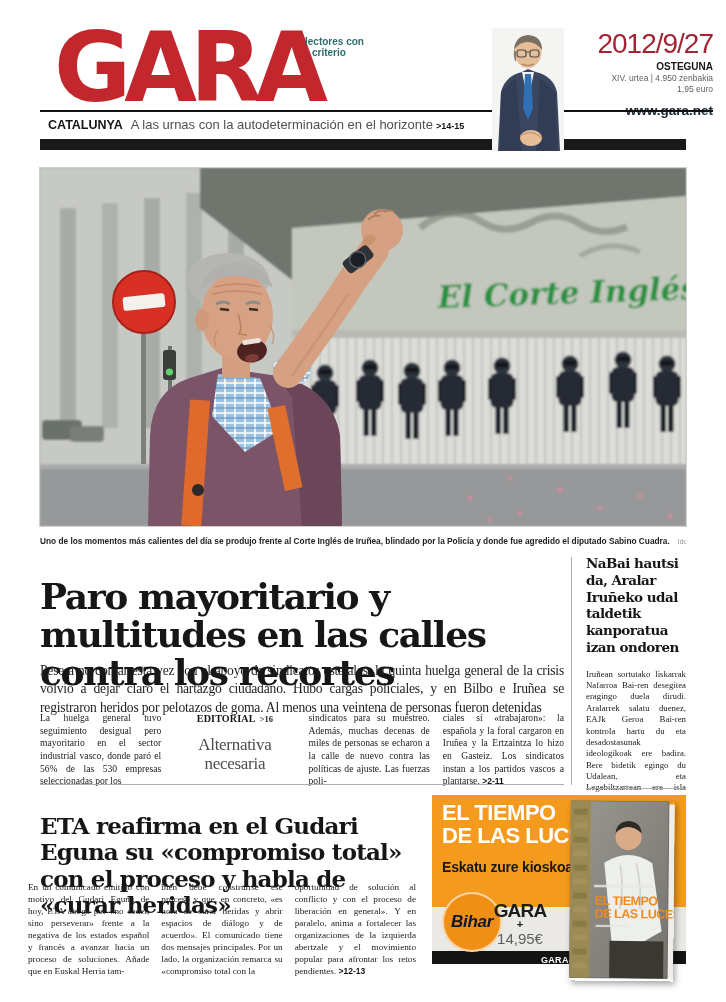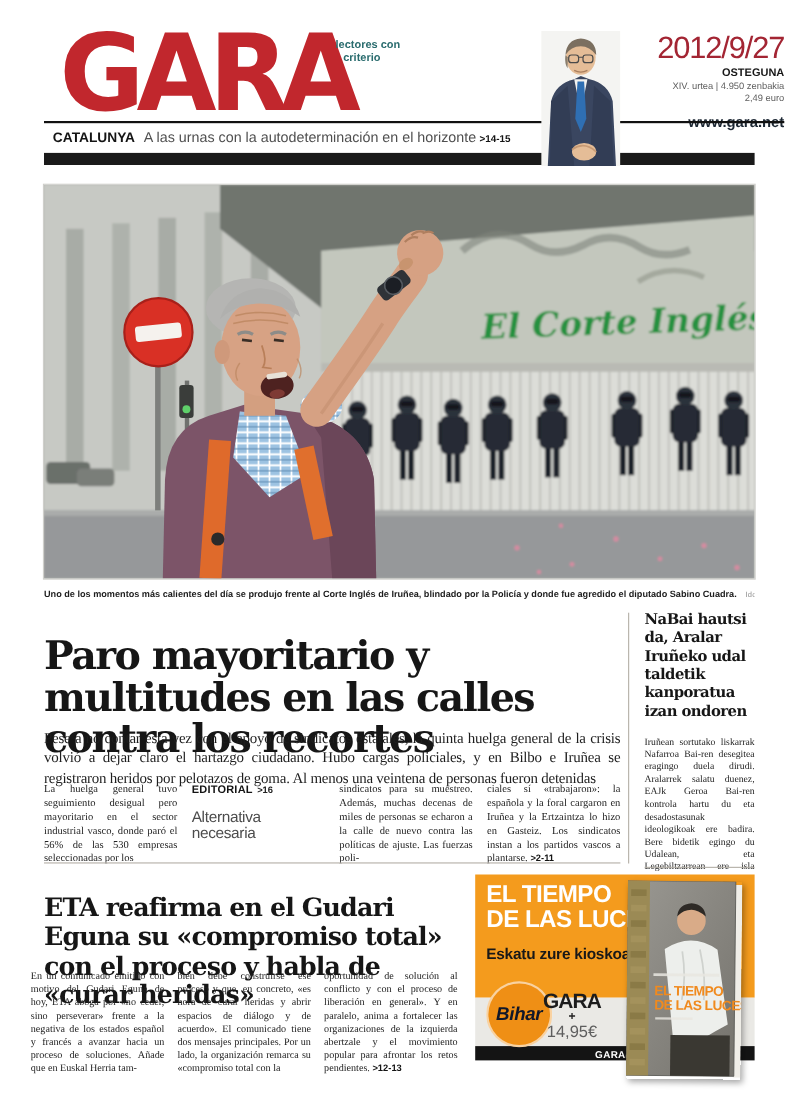--- a/index.html
+++ b/index.html
@@ -39,21 +39,21 @@
       font-size:36px;line-height:1.06;letter-spacing:-1.4px;color:#161616;}
   .standfirst{left:40px;top:648px;width:524px;font-family:"Liberation Serif",serif;
       font-size:13.6px;line-height:1.38;letter-spacing:-0.2px;color:#1e1e1e;text-align:justify;}
   .newscols{left:40px;top:712px;width:524px;display:grid;grid-template-columns:repeat(4,1fr);gap:13px;}
   .newscol{font-family:"Liberation Serif",serif;font-size:9.6px;line-height:1.32;
       color:#222;text-align:justify;margin:0;}
   .newscol .ref,.sb-body .ref,.etacol .ref{font-family:"Liberation Sans",sans-serif;
       font-weight:bold;font-size:8.5px;color:#141414;white-space:nowrap;}
   .ed-label{font-size:10px;font-weight:bold;color:#141414;letter-spacing:0.2px;}
   .ed-ref{font-size:8.5px;font-weight:bold;margin-left:4px;}
-  .ed-title{margin-top:9px;font-size:14px;line-height:1.12;color:#4c4c4c;letter-spacing:-0.3px;}
+  .ed-title{margin-top:9px;font-size:17px;line-height:1.12;color:#4c4c4c;letter-spacing:-0.3px;}
 
   
   .vrule{left:571px;top:557px;width:1px;height:228px;background:#b3aea6;}
   .sb-head{left:586px;top:544px;width:102px;font-family:"DejaVu Serif",serif;font-weight:bold;
       font-size:13.5px;line-height:1.24;letter-spacing:-0.5px;color:#161616;}
   .sb-body{left:586px;top:660px;width:100px;font-family:"Liberation Serif",serif;
       font-size:8.8px;line-height:1.29;color:#222;text-align:justify;}
   .hrule-left{left:40px;top:784px;width:524px;height:1px;background:#b3aea6;}
   .hrule-right{left:586px;top:788px;width:100px;height:1px;background:#b3aea6;}
 
@@ -94,21 +94,21 @@
   <div class="abs logo">GARA</div>
   <div class="abs tagline">
     <div class="l1">lectores con</div>
     <div class="l2">criterio</div>
   </div>
 
   <div class="abs dateblock">
     <div class="date">2012/9/27</div>
     <div class="day">OSTEGUNA</div>
     <div class="edition">XIV. urtea | 4.950 zenbakia</div>
-    <div class="price">2,49 euro</div>
+    <div class="price">1,95 euro</div>
     <div class="website">www.gara.net</div>
   </div>
 
   <div class="abs masthead-rule"></div>
 
   <div class="abs mas-photo">
     <svg viewBox="0 0 72 123">
       <rect x="0" y="0" width="72" height="123" fill="#f4f4f2"></rect>
       <path d="M6 123 L9 64 Q13 48 30 44 L36 41 L44 44 Q61 48 65 64 L68 123 Z" fill="#3a4660"></path>
       <path d="M9 64 L24 50 L30 123 L8 123 Z" fill="#323d55"></path>
@@ -246,21 +246,21 @@
 
   <div class="abs captionrow">
     <span class="caption">Uno de los momentos más calientes del día se produjo frente al Corte Inglés de Iruñea, blindado por la Policía y donde fue agredido el diputado Sabino Cuadra.</span><span class="credit">Idoia ZABALETA | ARGAZKI PRESS</span>
   </div>
 
   <h1 class="abs h1">Paro mayoritario y multitudes en las calles contra los recortes</h1>
   <p class="abs standfirst">Pese a no contar esta vez con el apoyo de sindicatos estatales, la quinta huelga general de la crisis volvió a dejar claro el hartazgo ciudadano. Hubo cargas policiales, y en Bilbo e Iruñea se registraron heridos por pelotazos de goma. Al menos una veintena de personas fueron detenidas</p>
 
   <div class="abs newscols">
     <p class="newscol">La huelga general tuvo seguimiento desigual pero mayoritario en el sector industrial vasco, donde paró el 56% de las 530 empresas seleccionadas por los</p>
-    <div class="newscol" style="font-family:Liberation Sans, sans-serif;text-align:left;">
+    <div class="newscol" style="font-family:Liberation Serif, serif;text-align:center;">
       <span class="ed-label">EDITORIAL</span><span class="ed-ref">&gt;16</span>
       <div class="ed-title">Alternativa necesaria</div>
     </div>
     <p class="newscol">sindicatos para su muestreo. Además, muchas decenas de miles de personas se echaron a la calle de nuevo contra las políticas de ajuste. Las fuerzas poli-</p>
     <p class="newscol"><span>ciales sí «trabajaron»: la española y la foral cargaron en Iruñea y la Ertzaintza lo hizo en Gasteiz. Los sindicatos instan a los partidos vascos a plantarse.</span> <span class="ref">&gt;2-11</span></p>
   </div>
 
   <div class="abs vrule"></div>
   <h2 class="abs sb-head">NaBai hautsi da, Aralar Iruñeko udal taldetik kanporatua izan ondoren</h2>
   <p class="abs sb-body"><span>Iruñean sortutako liskarrak Nafarroa Bai-ren desegitea eragingo duela dirudi. Aralarrek salatu duenez, EAJk Geroa Bai-ren kontrola hartu du eta desadostasunak ideologikoak ere badira. Bere bidetik egingo du Udalean, eta Legebiltzarrean ere isla izango du horrek.</span> <span class="ref">&gt;20</span></p>

